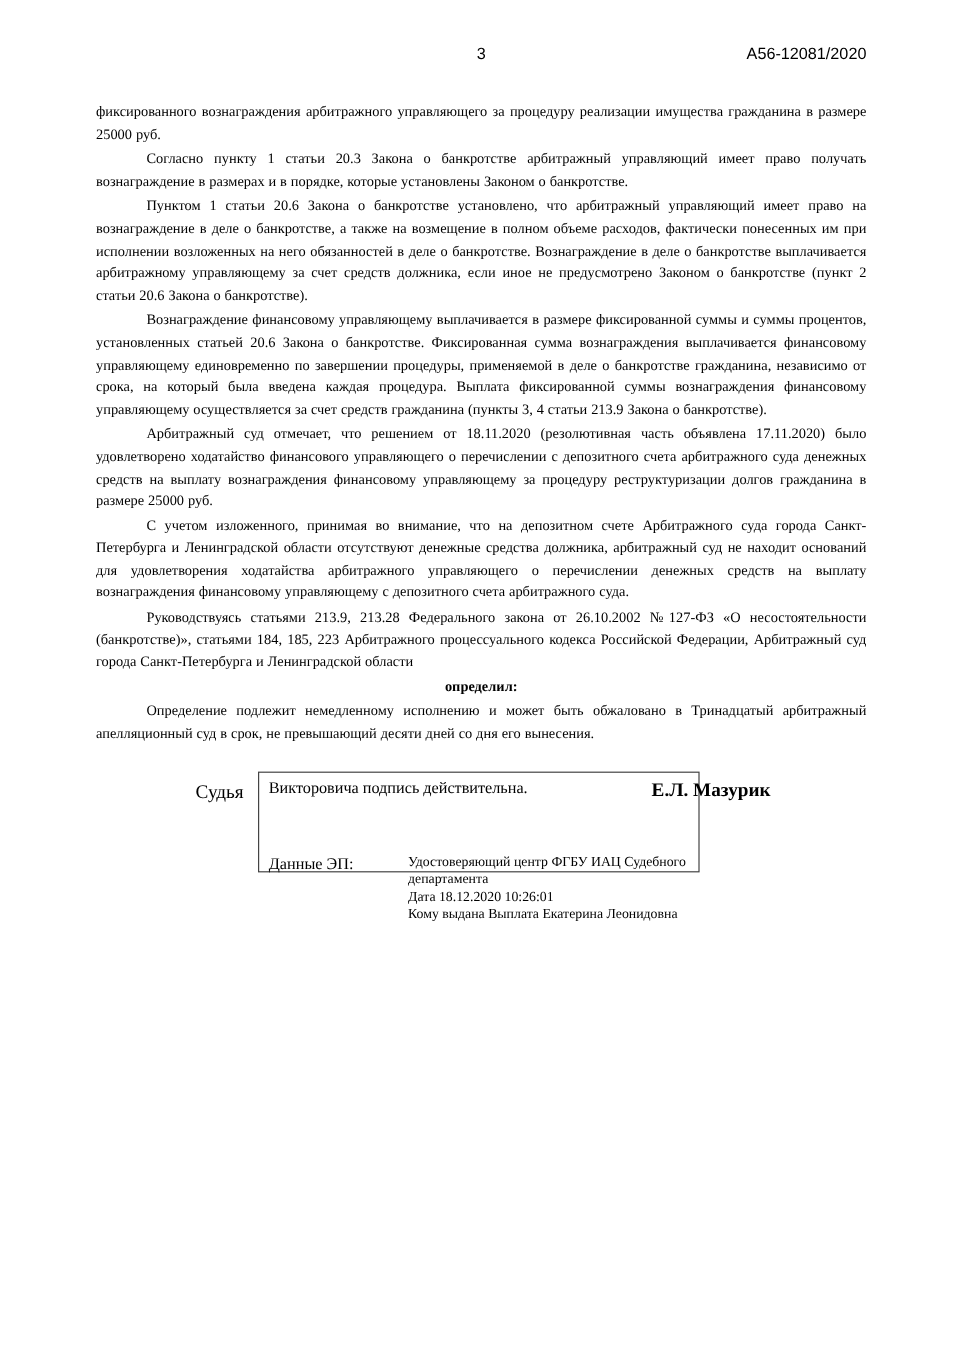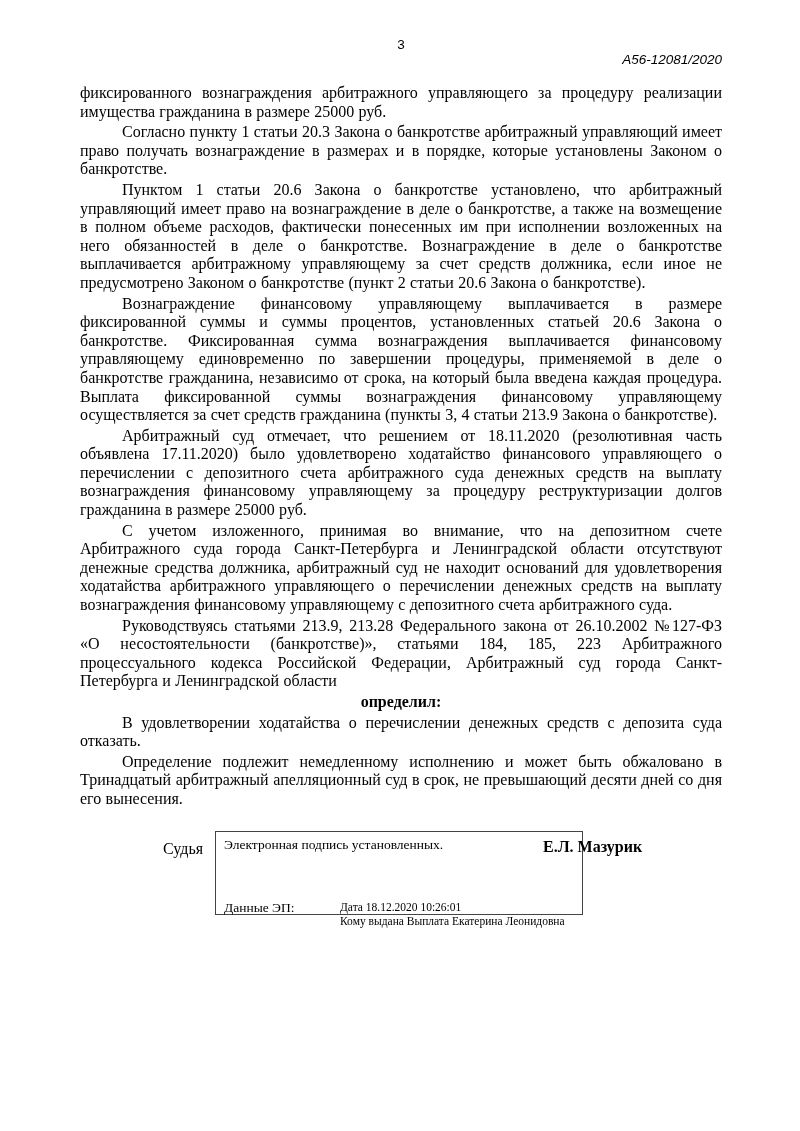--- a/index.html
+++ b/index.html
@@ -28,28 +28,27 @@
   }
   .page-number {
     position: absolute;
     left: 0;
     right: 0;
     text-align: center;
   }
   .case-number {
     position: absolute;
     right: 0;
-    top: 15px;
-    font-style: italic;
+    top: 0;
   }
   
   .content {
     margin-top: 30px;
     text-align: justify;
-    font-size: 16px;
+    font-size: 12px;
     line-height: 18.6px;
   }
   .content p {
     margin: 0 0 2px 0;
     text-indent: 42px;
     word-spacing: 0.02em;
   }
   .content p.no-indent {
     text-indent: 0;
   }
@@ -123,32 +122,32 @@
 
   <div class="content">
     <p class="no-indent">фиксированного вознаграждения арбитражного управляющего за процедуру реализации имущества гражданина в размере 25000 руб.</p>
     <p>Согласно пункту 1 статьи 20.3 Закона о банкротстве арбитражный управляющий имеет право получать вознаграждение в размерах и в порядке, которые установлены Законом о банкротстве.</p>
     <p>Пунктом 1 статьи 20.6 Закона о банкротстве установлено, что арбитражный управляющий имеет право на вознаграждение в деле о банкротстве, а также на возмещение в полном объеме расходов, фактически понесенных им при исполнении возложенных на него обязанностей в деле о банкротстве. Вознаграждение в деле о банкротстве выплачивается арбитражному управляющему за счет средств должника, если иное не предусмотрено Законом о банкротстве (пункт 2 статьи 20.6 Закона о банкротстве).</p>
     <p>Вознаграждение финансовому управляющему выплачивается в размере фиксированной суммы и суммы процентов, установленных статьей 20.6 Закона о банкротстве. Фиксированная сумма вознаграждения выплачивается финансовому управляющему единовременно по завершении процедуры, применяемой в деле о банкротстве гражданина, независимо от срока, на который была введена каждая процедура. Выплата фиксированной суммы вознаграждения финансовому управляющему осуществляется за счет средств гражданина (пункты 3, 4 статьи 213.9 Закона о банкротстве).</p>
     <p>Арбитражный суд отмечает, что решением от 18.11.2020 (резолютивная часть объявлена 17.11.2020) было удовлетворено ходатайство финансового управляющего о перечислении с депозитного счета арбитражного суда денежных средств на выплату вознаграждения финансовому управляющему за процедуру реструктуризации долгов гражданина в размере 25000 руб.</p>
     <p>С учетом изложенного, принимая во внимание, что на депозитном счете Арбитражного суда города Санкт-Петербурга и Ленинградской области отсутствуют денежные средства должника, арбитражный суд не находит оснований для удовлетворения ходатайства арбитражного управляющего о перечислении денежных средств на выплату вознаграждения финансовому управляющему с депозитного счета арбитражного суда.</p>
     <p>Руководствуясь статьями 213.9, 213.28 Федерального закона от 26.10.2002 №127-ФЗ «О несостоятельности (банкротстве)», статьями 184, 185, 223 Арбитражного процессуального кодекса Российской Федерации, Арбитражный суд города Санкт-Петербурга и Ленинградской области</p>
     <p class="heading">определил:</p>
-    <p>В удовлетворении ходатайства о перечислении денежных средств с депозита суда отказать.</p>
     <p>Определение подлежит немедленному исполнению и может быть обжаловано в Тринадцатый арбитражный апелляционный суд в срок, не превышающий десяти дней со дня его вынесения.</p>
   </div>
 
   <div class="signature">
     <span class="judge-label">Судья</span>
 
     <div class="stamp">
-      <div class="stamp-validity">Электронная подпись установленных.</div>
+      <div class="stamp-validity">Викторовича подпись действительна.</div>
       <div class="stamp-row">
         <span class="stamp-label">Данные ЭП:</span>
         <div class="stamp-values">
+          <div>Удостоверяющий центр ФГБУ ИАЦ Судебного департамента</div>
           <div>Дата 18.12.2020 10:26:01</div>
           <div>Кому выдана Выплата Екатерина Леонидовна</div>
         </div>
       </div>
     </div>
 
     <span class="judge-name">Е.Л. Мазурик</span>
   </div>
 
 </div>

